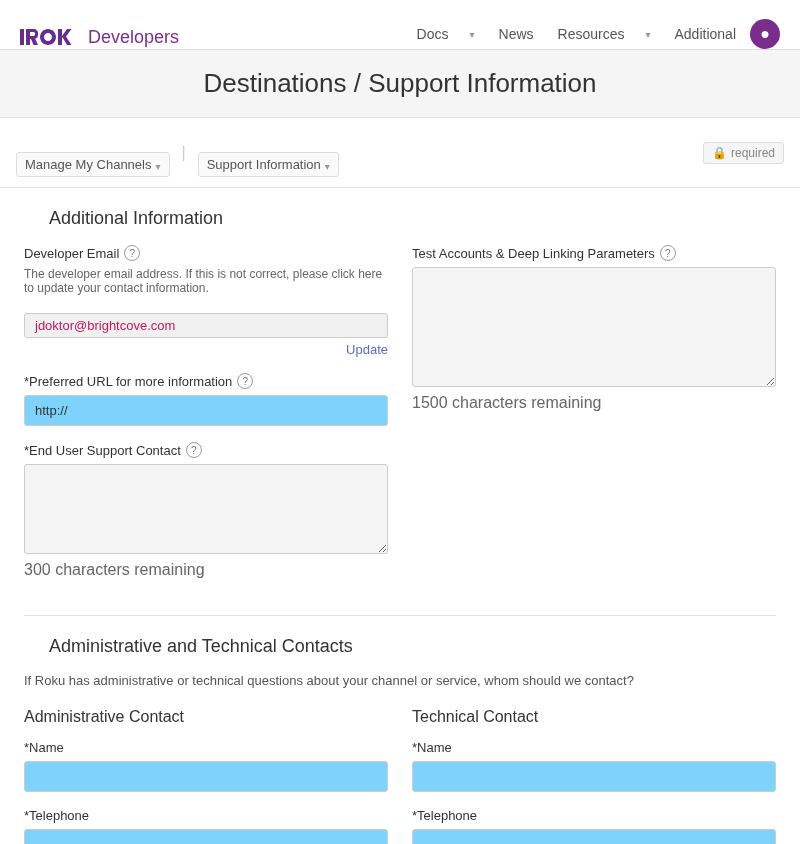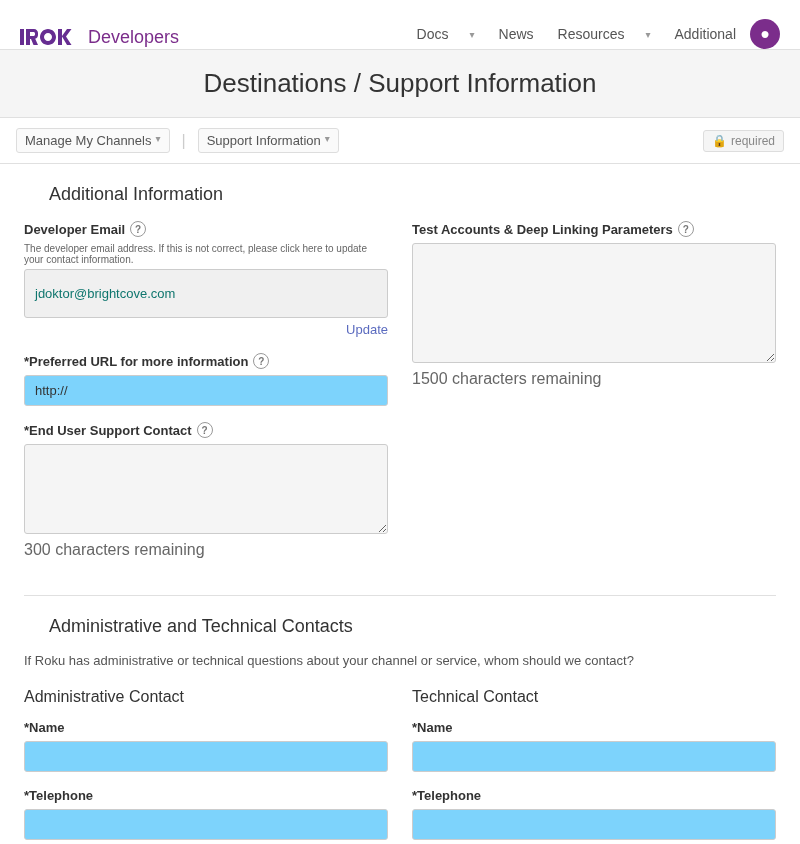--- a/index.html
+++ b/index.html
@@ -28,22 +28,22 @@
       border-bottom: 1px solid #e0e0e0;
     }
     .page-title-bar h1 { font-size: 26px; font-weight: 400; color: #333; }
 
     
     .breadcrumb-bar {
       display: flex; align-items: center; padding: 10px 16px; border-bottom: 1px solid #e0e0e0;
       background: #fff; gap: 12px;
     }
     .breadcrumb-item {
-      display: flex; align-items: flex-start; gap: 4px; color: #555; font-size: 13px;
-      cursor: pointer; padding: 4px 8px; border: 1px solid #ddd; border-radius: 3px; background: #fafafa;
+      display: flex; align-items: flex-end; gap: 4px; color: #555; font-size: 13px;
+      cursor: pointer; padding: 4px 8px; border: 1px solid #ddd; border-radius: 3px; background: #fafafa; margin-top: 24px;
     }
     .breadcrumb-divider { color: #ccc; font-size: 16px; }
     .breadcrumb-spacer { flex: 1; }
     .required-badge {
       background: #f5f5f5; border: 1px solid #ddd; border-radius: 3px;
       padding: 3px 8px; font-size: 12px; color: #888;
       display: flex; align-items: center; gap: 4px;
     }
 
     
@@ -52,43 +52,43 @@
     
     .section-title { font-size: 18px; font-weight: 500; color: #333; margin-bottom: 16px; margin-left: 25px; }
 
     
     .two-col { display: grid; grid-template-columns: 1fr 1fr; gap: 24px; }
 
     
     .form-group { margin-bottom: 16px; }
     .form-label {
       display: flex; align-items: center; gap: 5px; font-size: 13px; color: #333;
-      margin-bottom: 6px; font-weight: 700;
+      margin-bottom: 6px; font-weight: 400;
     }
     .help-icon {
       width: 16px; height: 16px; border-radius: 50%; border: 1px solid #999;
       display: inline-flex; align-items: center; justify-content: center;
       font-size: 10px; color: #777; cursor: pointer; flex-shrink: 0;
     }
     .form-input {
       width: 100%; padding: 7px 10px; border: 1px solid #ccc; border-radius: 3px;
       font-size: 13px; color: #333; background: #7dd3fc; outline: none;
     }
     .form-textarea {
       width: 100%; padding: 7px 10px; border: 1px solid #ccc; border-radius: 3px;
       font-size: 13px; color: #333; background: #f5f5f5; resize: vertical;
       outline: none; min-height: 80px;
     }
     .developer-email-value {
-      width: 100%; padding: 16px 10px; border: 1px solid #ccc; border-radius: 3px;
-      font-size: 13px; color: #0f766e; background: #f0f0f0;
+      width: 100%; padding: 4px 10px; border: 1px solid #ccc; border-radius: 3px;
+      font-size: 13px; color: #be185d; background: #f0f0f0;
     }
     .update-link { color: #5b6bbf; font-size: 13px; text-decoration: none; cursor: pointer; display: block; text-align: right; margin-top: 4px; }
     .char-count { font-size: 16px; color: #666; margin-top: 4px; }
-    .helper-text { font-size: 10px; color: #666; margin-bottom: 4px; }
+    .helper-text { font-size: 12px; color: #666; margin-bottom: 18px; }
 
     
     .section-divider { border: none; border-top: 1px solid #e0e0e0; margin: 20px 0; }
 
     
     .contacts-desc { font-size: 13px; color: #555; margin-bottom: 20px; }
     .contact-col-title { font-size: 16px; font-weight: 500; color: #333; margin-bottom: 14px; }
   </style>
 </head>
 <body>

